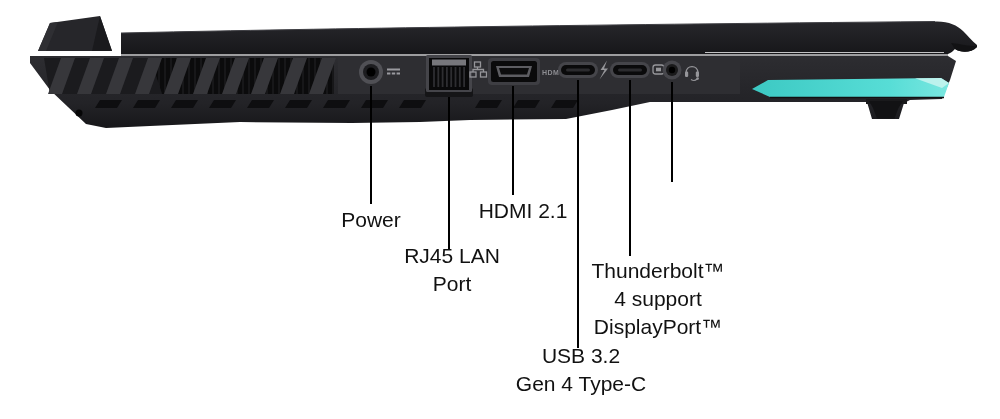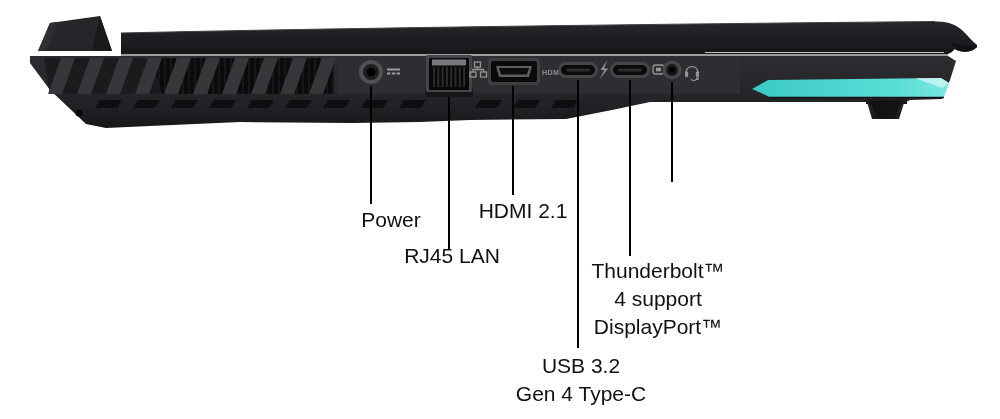--- a/index.html
+++ b/index.html
@@ -13,24 +13,24 @@
   #device-svg{position:absolute;left:0;top:0;}
   .label{
     position:absolute;
     transform:translateX(-50%);
     text-align:center;
     font:400 21px/28px "Liberation Sans", sans-serif;
     color:#111111;
     white-space:nowrap;
   }
   .label div{display:block;}
-  #label-power{left:371px;top:206px;margin-left:20px;}
+  #label-power{left:371px;top:206px;}
   #label-rj45{left:452px;top:242px;}
   #label-hdmi{left:523px;top:197px;text-align:right;}
-  #label-usb{left:581px;top:352px;}
+  #label-usb{left:581px;top:342px;}
   #label-tb{left:658px;top:257px;}
   #label-audio{left:672px;top:184px;}
 </style>
 </head>
 <body>
 
 <div id="canvas">
 
   <svg id="device-svg" width="1000" height="419" viewBox="0 0 1000 419" xmlns="http://www.w3.org/2000/svg">
     <defs>
@@ -202,20 +202,21 @@
       <line x1="672" y1="82" x2="672" y2="182"></line>
     </g>
   </svg>
 
   <div class="label" id="label-power">
     <div>Power</div>
   </div>
 
   <div class="label" id="label-rj45">
     <div>RJ45 LAN</div>
+    <div>Port</div>
   </div>
 
   <div class="label" id="label-hdmi">
     <div>HDMI 2.1</div>
   </div>
 
   <div class="label" id="label-usb">
     <div>USB 3.2</div>
     <div>Gen 4 Type-C</div>
   </div>

